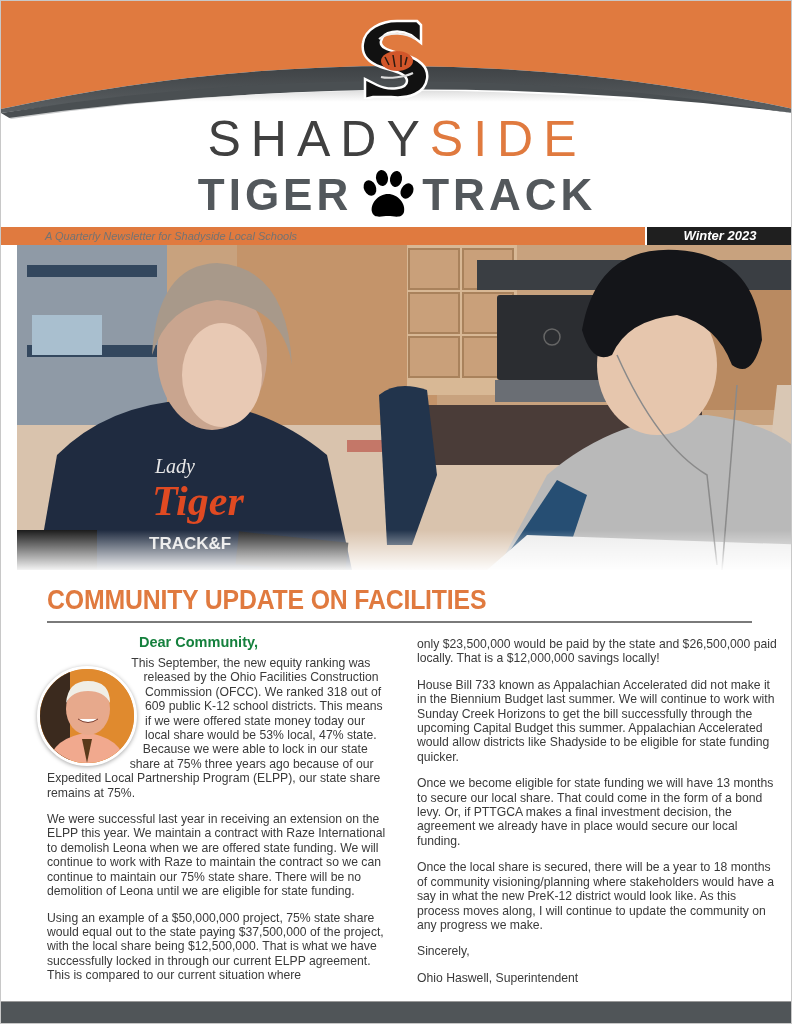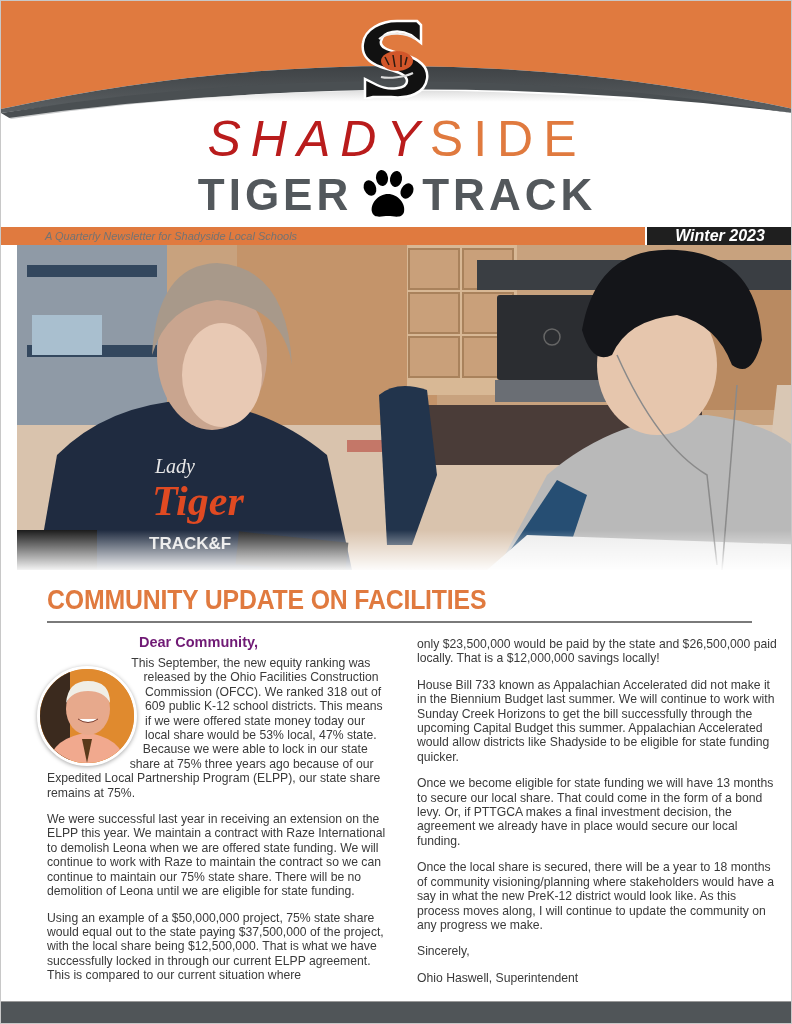--- a/index.html
+++ b/index.html
@@ -9,52 +9,52 @@
   .page { position: absolute; left: 0; top: 0; width: 792px; height: 1024px; border: 1px solid #c8c8c8; background: #fff; overflow: hidden; }
 
   
   .masthead { position: absolute; left: 0; top: 0; width: 792px; height: 225px; }
   .masthead svg { position: absolute; left: 0; top: 0; }
 
   .logo { position: absolute; left: 358px; top: 18px; width: 76px; height: 80px; }
 
   .title-1 { position: absolute; top: 110px; left: 0; width: 792px; text-align: center;
     font-size: 50px; letter-spacing: 10px; font-weight: 400; line-height: 56px; }
-  .title-1 .dark { color: #b91c1c; font-style: italic; }
+  .title-1 .dark { color: #404040; }
   .title-1 .orange { color: #e07a3f; }
 
   .title-2 { position: absolute; top: 166px; left: 0; width: 792px; display: flex; justify-content: center; align-items: center;
     font-size: 44px; font-weight: 700; letter-spacing: 4px; color: #53585c; line-height: 56px; }
   .title-2 .paw { width: 56px; height: 50px; margin: 0 6px 0 8px; }
 
   .tagline-bar { position: absolute; top: 226px; left: 0; width: 644px; height: 18px; background: #e07a3f; }
   .tagline { position: absolute; top: 227px; left: 44px; font-size: 11px; font-style: italic; font-weight: 400; color: #737373; line-height: 16px; }
   .issue-bar { position: absolute; top: 226px; left: 646px; width: 146px; height: 18px; background: #1f1f1f; }
-  .issue { position: absolute; top: 227px; left: 646px; width: 146px; text-align: center; font-size: 16px; font-style: italic; font-weight: 700; color: #fff; line-height: 16px; }
+  .issue { position: absolute; top: 227px; left: 646px; width: 146px; text-align: center; font-size: 13px; font-style: italic; font-weight: 700; color: #fff; line-height: 16px; }
 
   
   .photo { position: absolute; top: 244px; left: 16px; width: 792px; height: 325px; overflow: hidden;
     background: linear-gradient(180deg, #b89372 0%, #c9a07a 40%, #c7b3a0 100%); }
   .photo svg { position: absolute; left: 0; top: 0; }
   .photo-fade { position: absolute; left: 0; bottom: 0; width: 792px; height: 40px;
     background: linear-gradient(180deg, rgba(255,255,255,0) 0%, rgba(255,255,255,0.95) 100%); }
 
   
   .section-title { position: absolute; top: 583px; left: 46px; font-size: 27px; font-weight: 700; color: #e07a3f; line-height: 32px; letter-spacing: -0.2px;
     font-family: "Liberation Sans Narrow", "Liberation Sans", sans-serif; transform: scaleX(0.92); transform-origin: left center; }
   .section-rule { position: absolute; top: 620px; left: 46px; width: 705px; height: 2px; background: #7a7a7a; }
 
   
   .col-left { position: absolute; top: 632px; left: 46px; width: 340px; }
   .col-right { position: absolute; top: 636px; left: 404px; width: 360px; margin-left: 12px; }
 
   .portrait { float: left; width: 100px; height: 100px; border-radius: 50%; overflow: hidden; margin: 10px 8px 4px -10px;
     shape-outside: circle(52%); box-shadow: 0 1px 4px rgba(0,0,0,0.35); border: 3px solid #fff; background: #d98b3a; position: relative; }
 
-  .greeting { font-size: 14.5px; font-weight: 700; color: #701a75; margin: 0 0 5px 92px; line-height: 18px; }
+  .greeting { font-size: 14.5px; font-weight: 700; color: #15803d; margin: 0 0 5px 92px; line-height: 18px; }
 
   p.body { font-size: 12.2px; line-height: 14.4px; color: #3a3a3a; margin-bottom: 12px; }
   .col-left p.first { margin-left: 0; }
 
   .footer-bar { position: absolute; top: 1000px; left: 0; width: 792px; height: 24px; background: #505558; border-top: 1px solid #9a9a9a; }
 </style>
 </head>
 <body>
 
 <div class="page">

